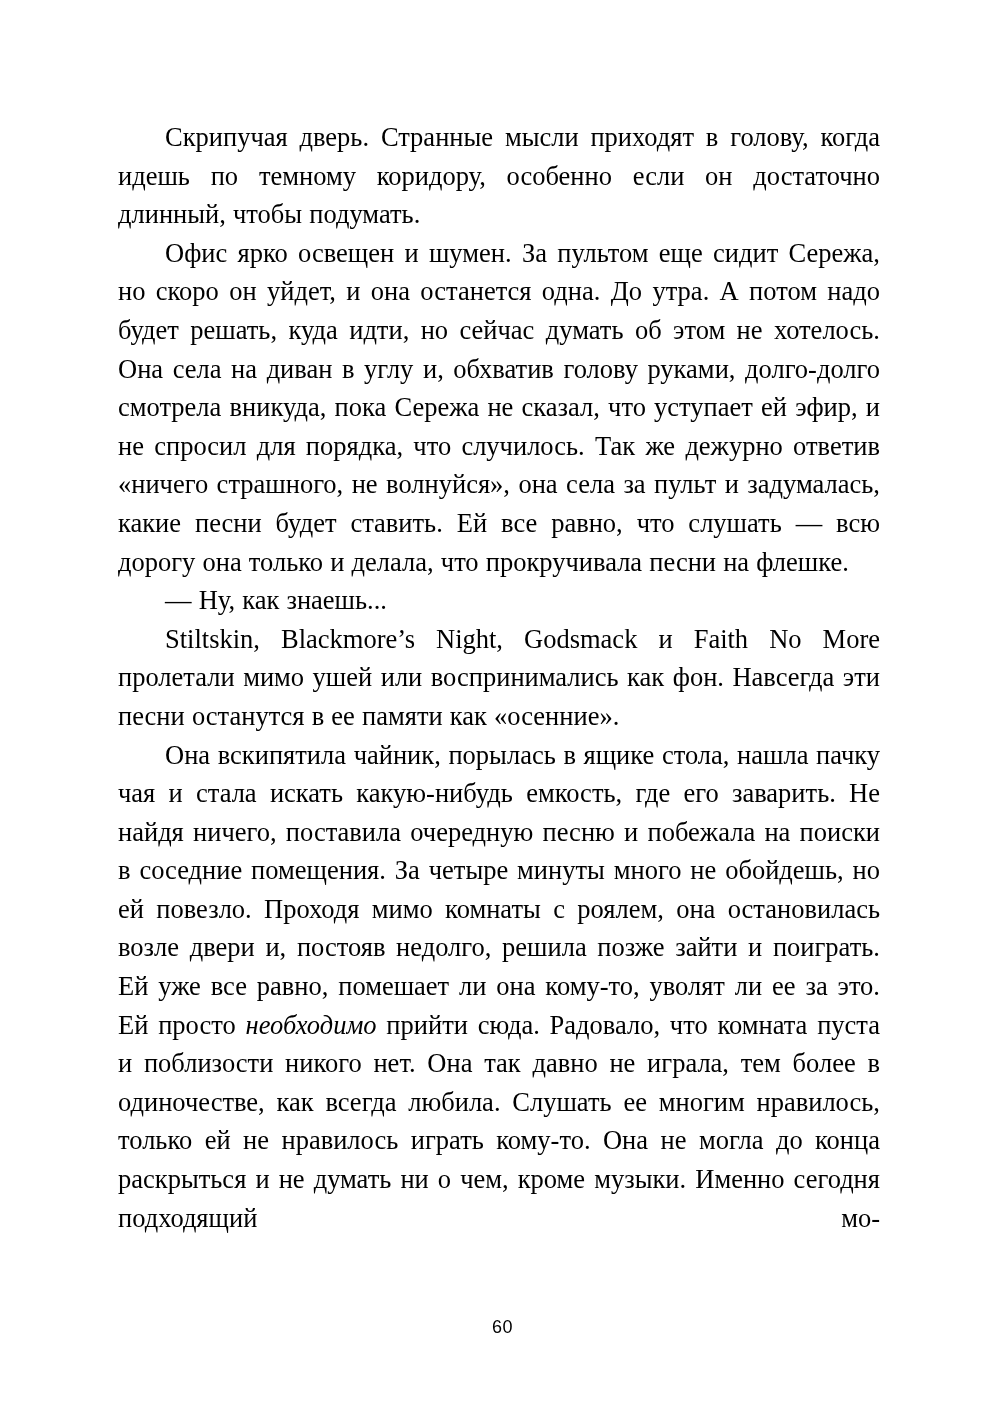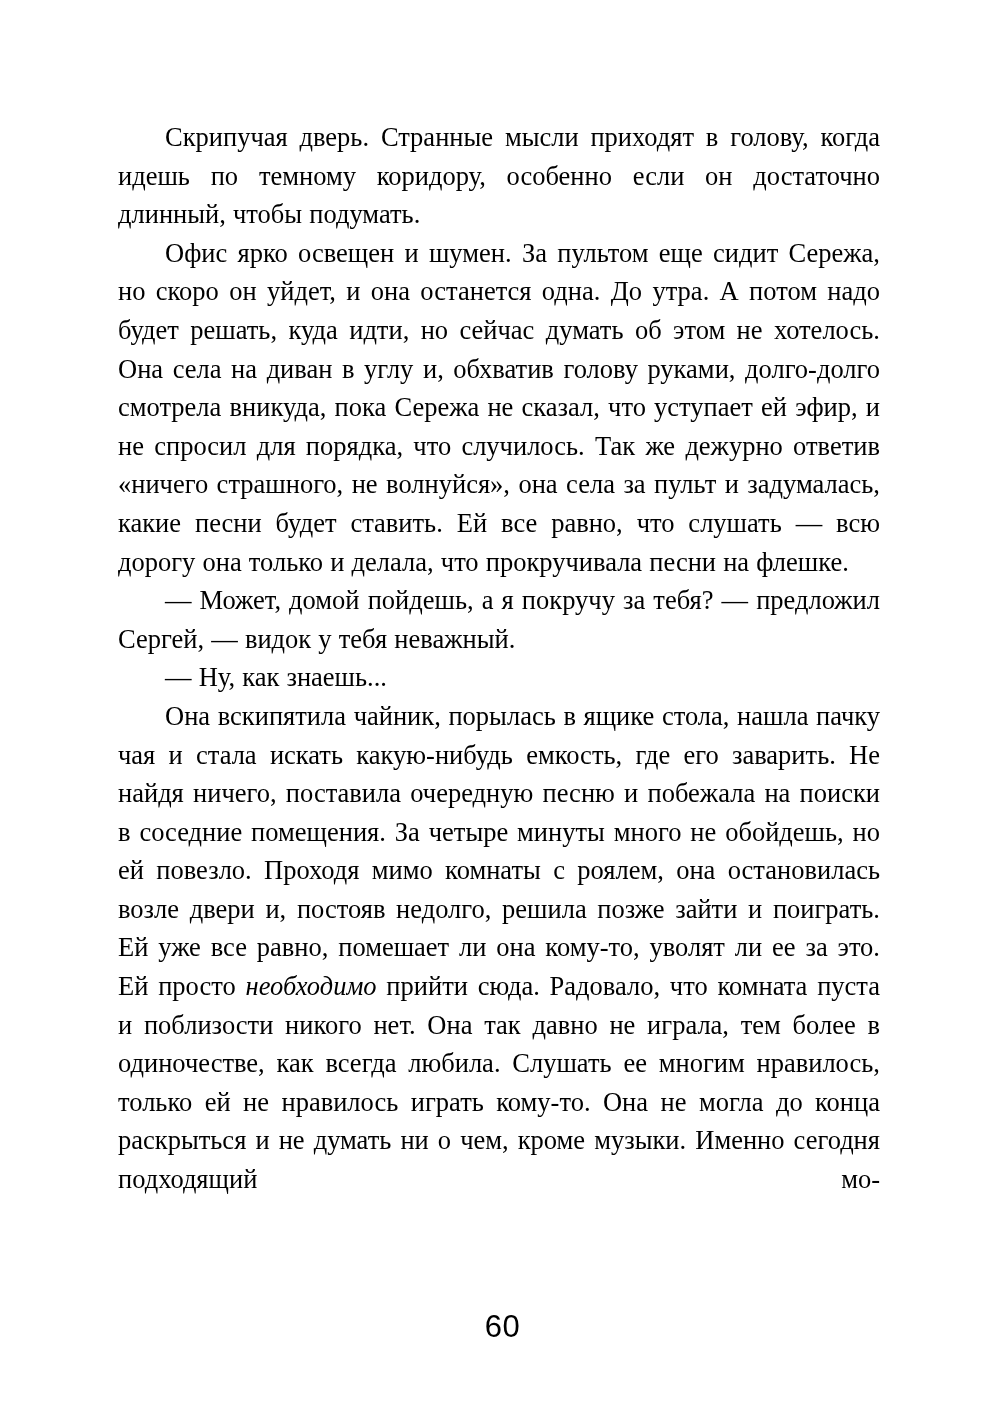--- a/index.html
+++ b/index.html
@@ -42,42 +42,42 @@
   }
   em.it {
   }
   .folio {
     position: absolute;
     left: 0;
     top: 1312px;
     width: 1005px;
     text-align: center;
     font-family: "Liberation Sans", "DejaVu Sans", sans-serif;
-    font-size: 31px;
+    font-size: 18px;
     line-height: 30px;
     color: #000000;
     letter-spacing: 0.5px;
   }
 </style>
 </head>
 <body>
 
 <div class="page">
 
   <div class="text-block">
 
     <p class="body-par">Скрипучая дверь. Странные мысли приходят в голову, когда идешь по темному коридору, особенно если он достаточно длинный, чтобы подумать.</p>
 
     <p class="body-par">Офис ярко освещен и шумен. За пультом еще сидит Сережа, но скоро он уйдет, и она останется одна. До утра. А потом надо будет решать, куда идти, но сейчас думать об этом не хотелось. Она села на диван в углу и, обхватив голову руками, долго-долго смотрела вникуда, пока Сережа не сказал, что уступает ей эфир, и не спросил для порядка, что случилось. Так же дежурно ответив «ничего страшного, не волнуйся», она села за пульт и задумалась, какие песни будет ставить. Ей все равно, что слушать — всю дорогу она только и делала, что прокручивала песни на флешке.</p>
 
-    <p class="body-par">— Может, домой пойдешь, а я покручу за тебя? — предложил Сергей, — видок у тебя неважный.</p>
 
 
     <p class="body-par">— Ну, как знаешь...</p>
 
+    <p class="body-par">Stiltskin, Blackmore’s Night, Godsmack и Faith No More пролетали мимо ушей или воспринимались как фон. Навсегда эти песни останутся в ее памяти как «осенние».</p>
 
     <p class="body-par justify-all"><span>Она вскипятила чайник, порылась в ящике стола, нашла пачку чая и стала искать какую-нибудь емкость, где его заварить. Не найдя ничего, поставила очередную песню и побежала на поиски в соседние помещения. За четыре минуты много не обойдешь, но ей повезло. Проходя мимо комнаты с роялем, она остановилась возле двери и, постояв недолго, решила позже зайти и поиграть. Ей уже все равно, помешает ли она кому-то, уволят ли ее за это. Ей просто </span><em class="it">необходимо</em><span> прийти сюда. Радовало, что комната пуста и поблизости никого нет. Она так давно не играла, тем более в одиночестве, как всегда любила. Слушать ее многим нравилось, только ей не нравилось играть кому-то. Она не могла до конца раскрыться и не думать ни о чем, кроме музыки. Именно сегодня подходящий мо-</span></p>
 
   </div>
 
   <div class="folio">60</div>
 
 </div>
 
 </body></html>

